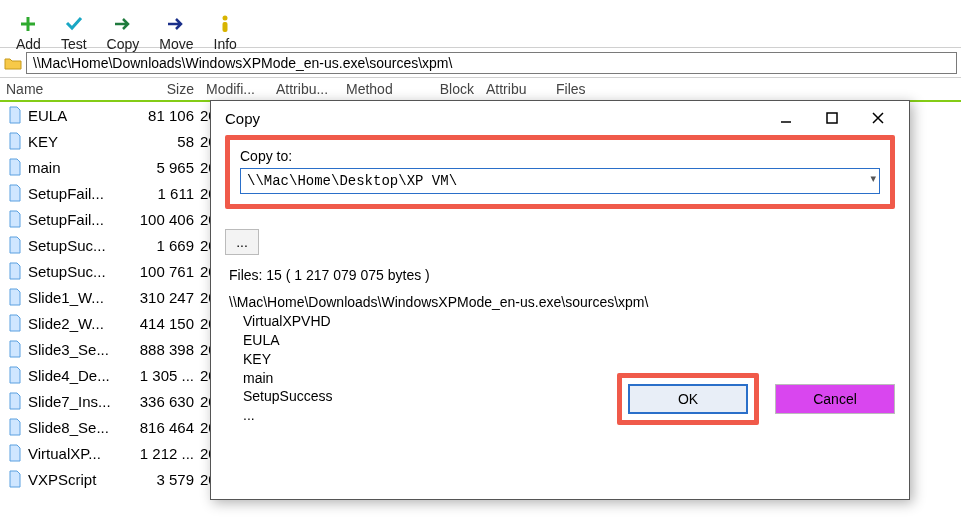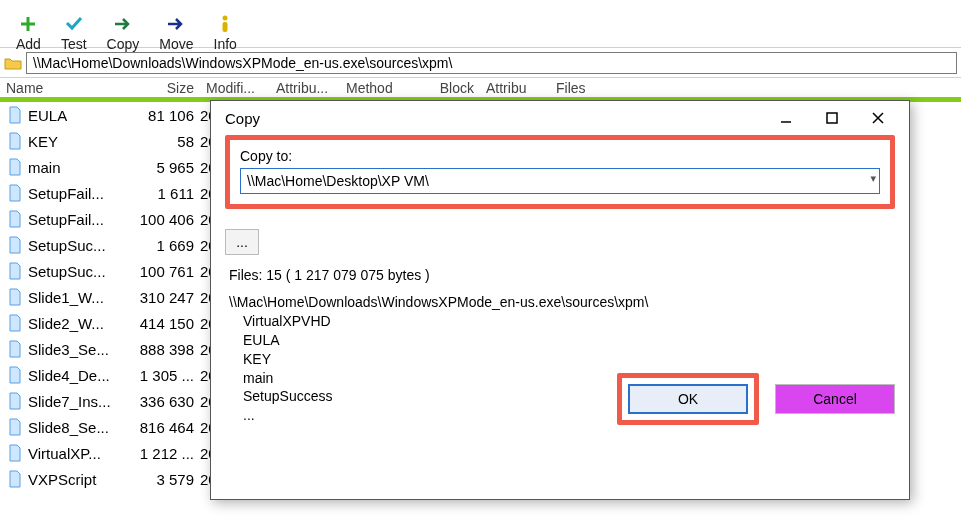--- a/index.html
+++ b/index.html
@@ -10,21 +10,21 @@
   .tool-btn { display: flex; flex-direction: column; align-items: center; justify-content: flex-start; padding: 2px 10px 0; cursor: pointer; font-size: 14px; color: #222; }
   .tool-btn .ico { height: 20px; display: flex; align-items: center; justify-content: center; font-size: 16px; }
   .tool-btn span.lbl { margin-top: 2px; }
 
   
   .addr { display: flex; align-items: center; height: 30px; border-bottom: 1px solid #d0d0d0; padding: 0 4px; gap: 4px; }
   .addr .folder-ico { width: 18px; height: 16px; display:flex; align-items:center; justify-content:center;}
   .addr input { flex: 1; border: 1px solid #7a7a7a; height: 22px; padding: 0 6px; font-size: 14px; }
 
   
-  .list-header { display: flex; height: 24px; align-items: center; border-bottom: 5px solid #84cc16; color: #444; font-size: 14px; }
+  .list-header { display: flex; height: 24px; align-items: center; border-bottom: 2px solid #84cc16; color: #444; font-size: 14px; }
   .col { padding: 0 6px; overflow: hidden; white-space: nowrap; text-overflow: ellipsis; }
   .c-name { width: 120px; }
   .c-size { width: 80px; text-align: right; }
   .c-mod  { width: 70px; }
   .c-attr { width: 70px; }
   .c-meth { width: 80px; }
   .c-block{ width: 60px; text-align:right; }
   .c-fold { width: 70px; }
   .c-files{ width: 70px; }
 
@@ -41,21 +41,21 @@
   .titlebar { display:flex; align-items:center; height: 34px; padding: 0 8px 0 14px; }
   .titlebar .title { flex:1; font-size: 15px; }
   .winbtn { width: 46px; height: 30px; display:flex; align-items:center; justify-content:center; cursor:pointer; font-size:14px; }
   .dlg-body { padding: 0 14px 14px 14px; position: relative; }
 
   .hl { border: 5px solid #f05a4a; border-radius: 2px; }
   .copy-block { padding: 8px 10px 10px 10px; margin-bottom: 10px; }
   .copy-block .lbl { font-size: 14px; margin-bottom: 4px; }
   .copy-row { display:flex; gap: 8px; align-items:center;flex-direction:column; }
   .combo { flex:1; position:relative; }
-  .combo input { width: 100%; height: 26px; border: 1px solid #2a6fc9; padding: 0 22px 0 6px; font-size: 14px; }
+  .combo input { width: 100%; height: 26px; border: 1px solid #2a6fc9; padding: 0 22px 0 6px; font-size: 14px; font-family: Liberation Mono, monospace; }
   .combo .chev { position:absolute; right:4px; top:4px; font-size:11px; color:#555; pointer-events:none;}
   .dots-btn { width: 34px; height: 26px; border:1px solid #bbb; background:#f3f3f3; font-size:14px; cursor:pointer; display:flex;align-items:center;justify-content:center;}
 
   .summary { font-size: 14px; margin: 0 4px 10px 4px; }
   .srcblock { font-size: 14px; margin: 0 4px; line-height: 1.35; }
   .srcblock .indent { padding-left: 14px; }
 
   .btnbar { position:absolute; right: 14px; bottom: 14px; display:flex; gap: 16px; align-items:center;}
   .ok-wrap { padding: 6px; }
   .btn { width: 120px; height: 30px; border:1px solid #bbb; background:#d946ef; font-size:14px; cursor:pointer; }

